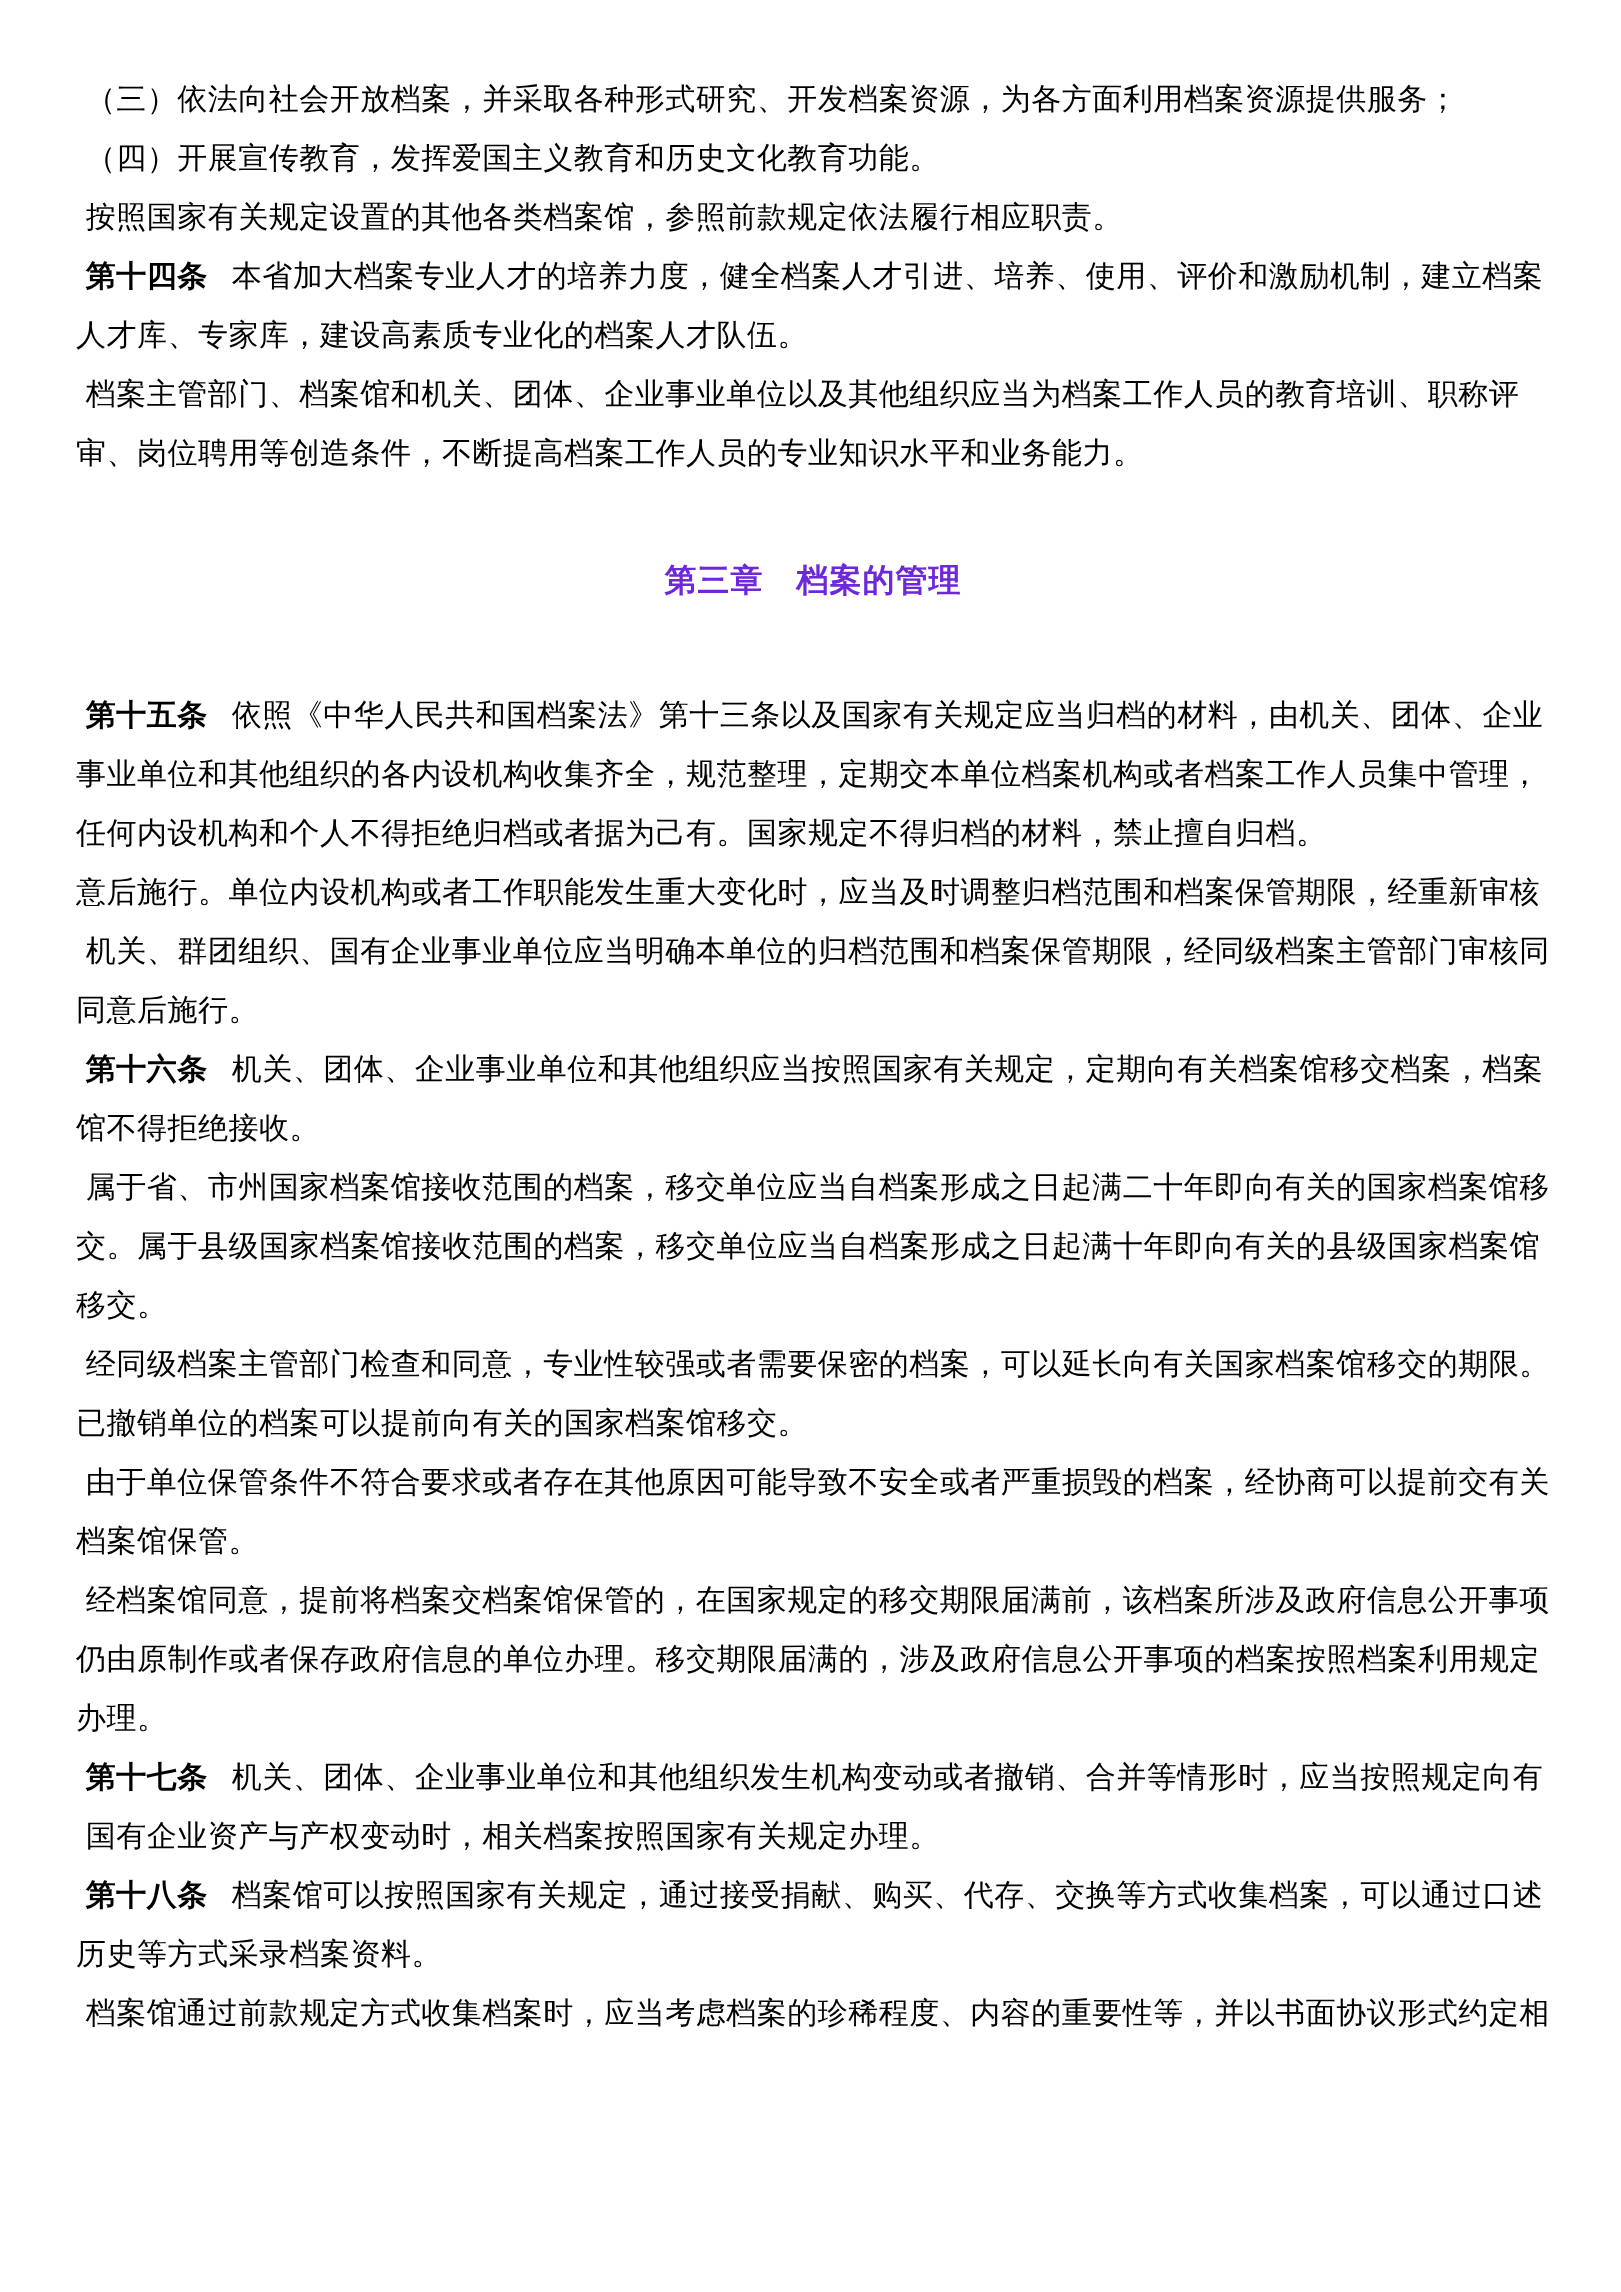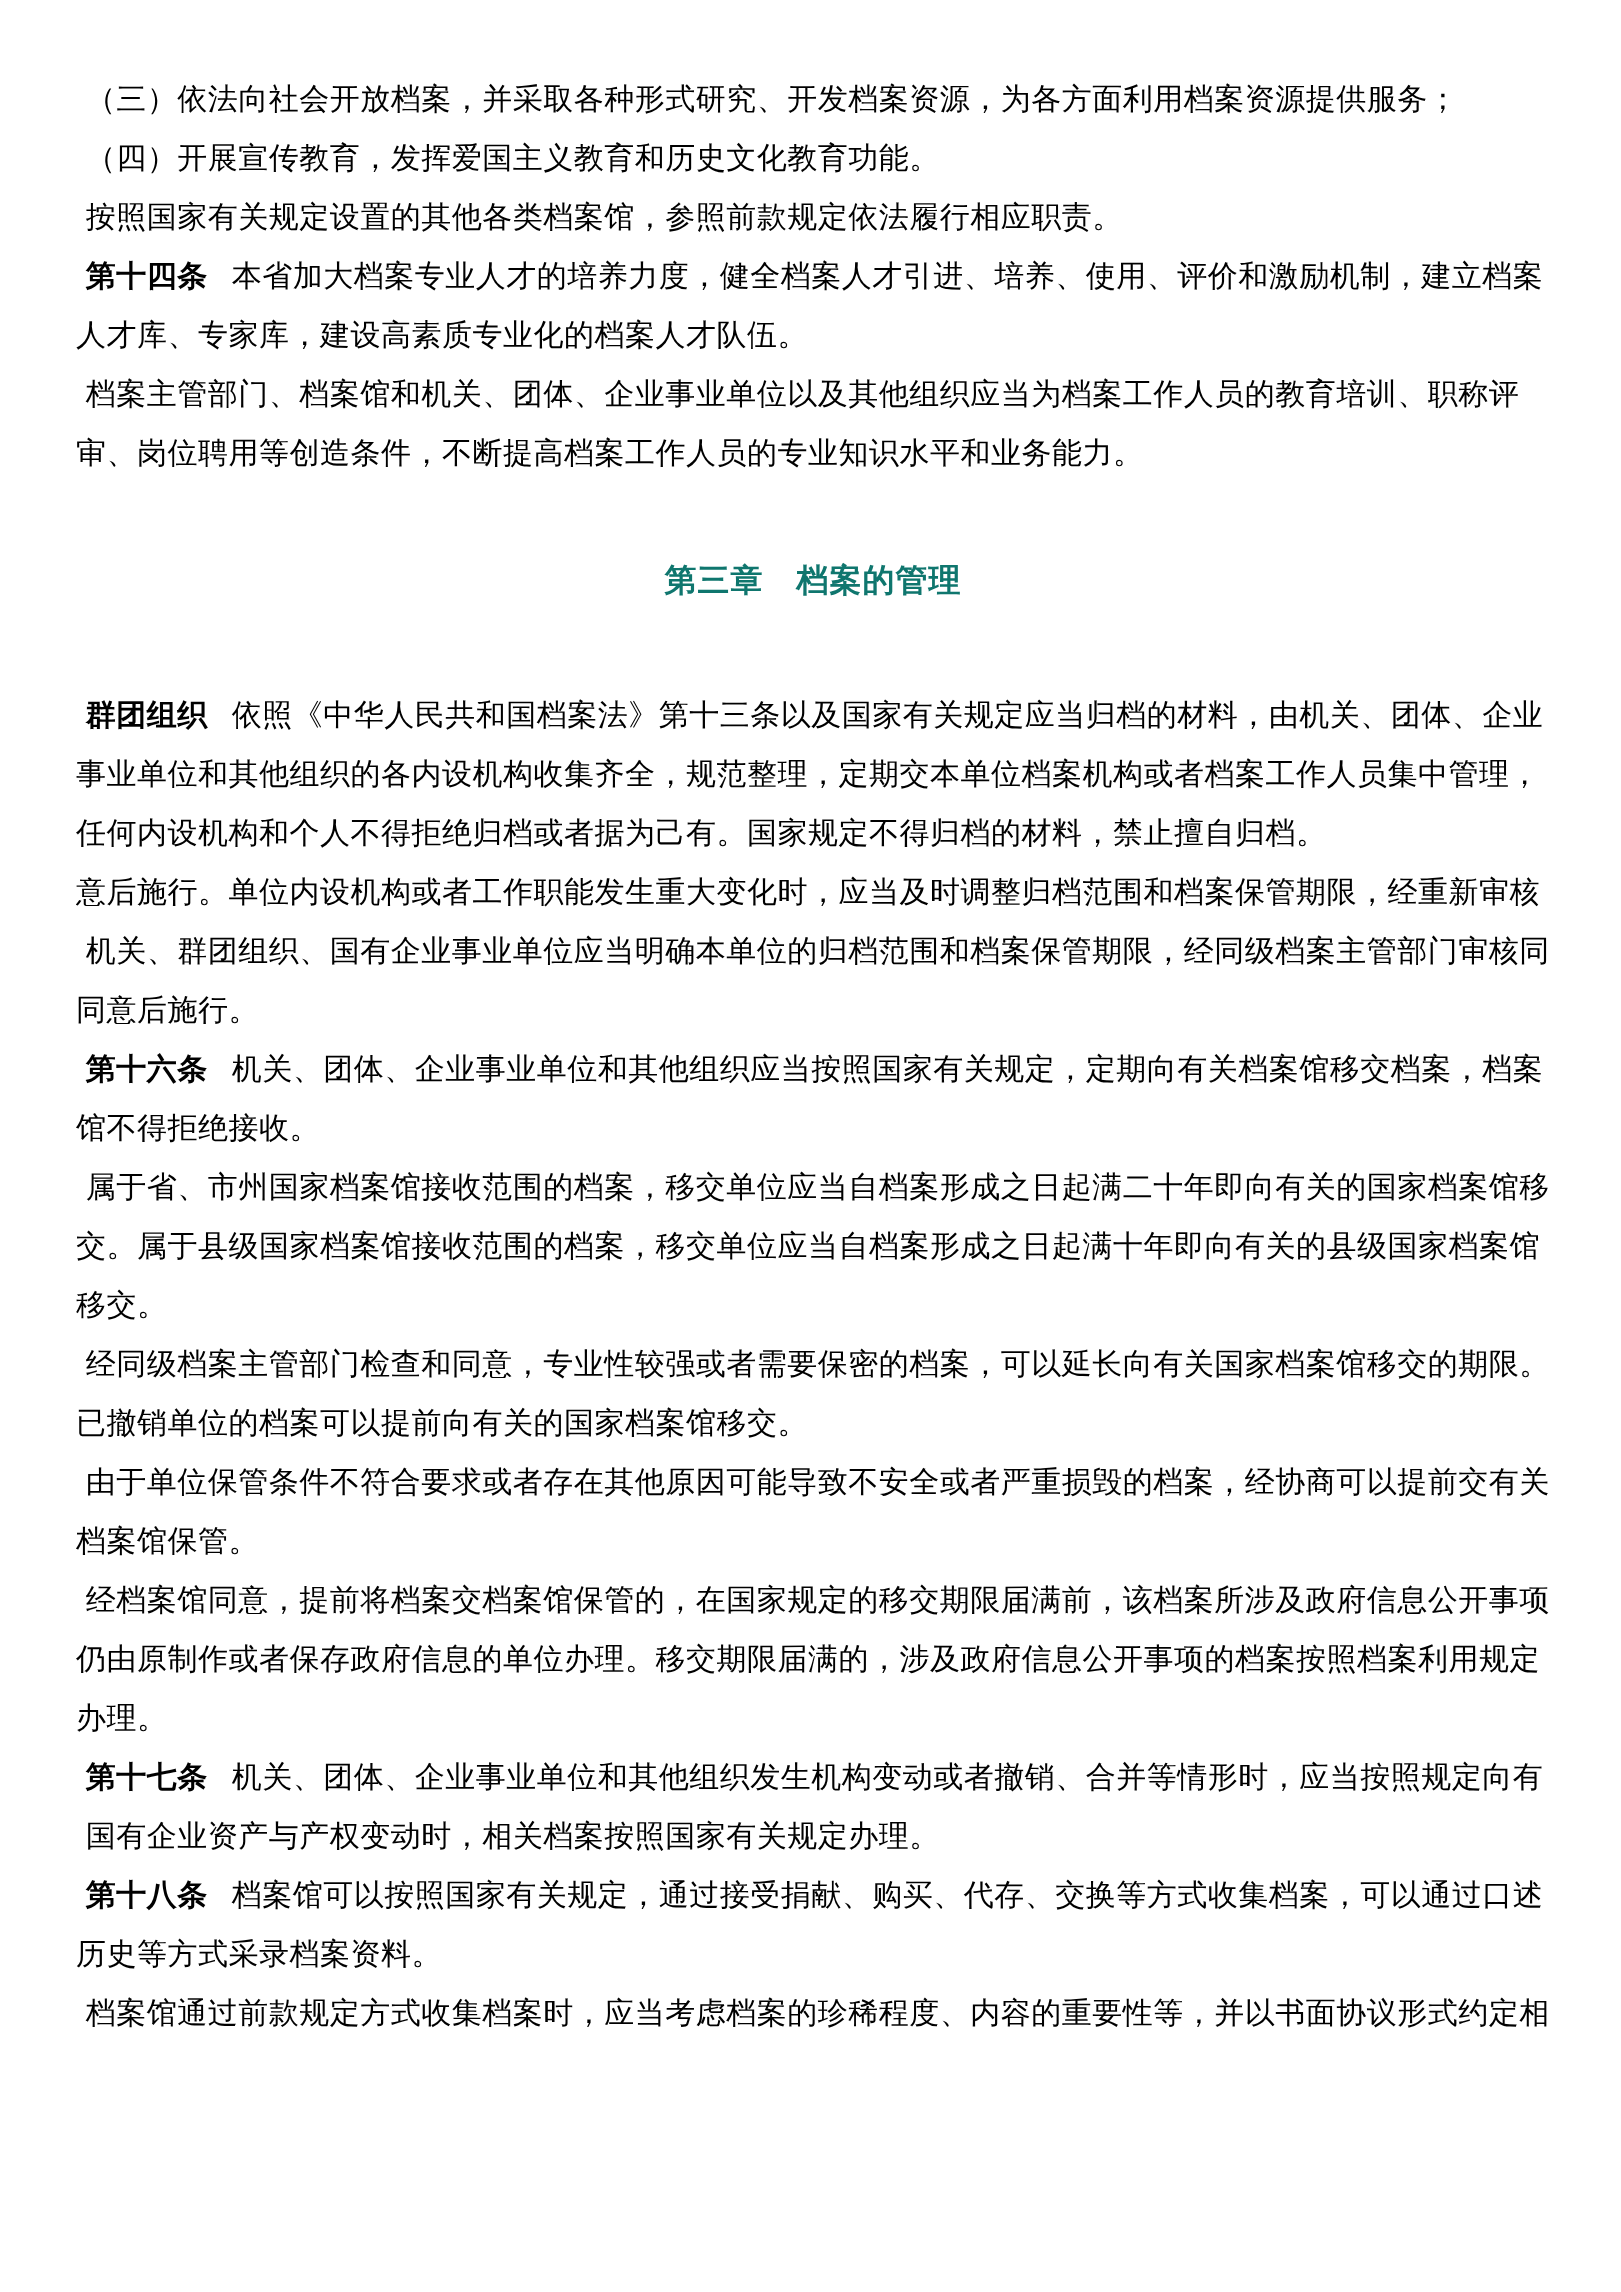--- a/index.html
+++ b/index.html
@@ -47,22 +47,22 @@
 <body style="background: rgb(255, 255, 255); color: rgb(0, 0, 0);">
 
 <main class="doc" id="doc-root">
     <div class="line pstart"><span>（三）依法向社会开放档案，并采取各种形式研究、开发档案资源，为各方面利用档案资源提供服务；</span></div>
     <div class="line pstart"><span>（四）开展宣传教育，发挥爱国主义教育和历史文化教育功能。</span></div>
     <div class="line pstart"><span>按照国家有关规定设置的其他各类档案馆，参照前款规定依法履行相应职责。</span></div>
     <div class="line pstart"><span class="article-label">第十四条</span><span>本省加大档案专业人才的培养力度，健全档案人才引进、培养、使用、评价和激励机制，建立档案</span></div>
     <div class="line"><span>人才库、专家库，建设高素质专业化的档案人才队伍。</span></div>
     <div class="line pstart"><span>档案主管部门、档案馆和机关、团体、企业事业单位以及其他组织应当为档案工作人员的教育培训、职称评</span></div>
     <div class="line"><span>审、岗位聘用等创造条件，不断提高档案工作人员的专业知识水平和业务能力。</span></div>
-    <div class="chapter-heading" style="color: #0f766e;">第三章　档案的管理</div>
-    <div class="line pstart"><span class="article-label">群团组织</span><span>依照《中华人民共和国档案法》第十三条以及国家有关规定应当归档的材料，由机关、团体、企业</span></div>
+    <div class="chapter-heading" style="color: #6d28d9;">第三章　档案的管理</div>
+    <div class="line pstart"><span class="article-label">第十五条</span><span>依照《中华人民共和国档案法》第十三条以及国家有关规定应当归档的材料，由机关、团体、企业</span></div>
     <div class="line"><span>事业单位和其他组织的各内设机构收集齐全，规范整理，定期交本单位档案机构或者档案工作人员集中管理，</span></div>
     <div class="line"><span>任何内设机构和个人不得拒绝归档或者据为己有。国家规定不得归档的材料，禁止擅自归档。</span></div>
     <div class="line"><span>意后施行。单位内设机构或者工作职能发生重大变化时，应当及时调整归档范围和档案保管期限，经重新审核</span></div>
     <div class="line pstart"><span>机关、群团组织、国有企业事业单位应当明确本单位的归档范围和档案保管期限，经同级档案主管部门审核同</span></div>
     <div class="line"><span>同意后施行。</span></div>
     <div class="line pstart"><span class="article-label">第十六条</span><span>机关、团体、企业事业单位和其他组织应当按照国家有关规定，定期向有关档案馆移交档案，档案</span></div>
     <div class="line"><span>馆不得拒绝接收。</span></div>
     <div class="line pstart"><span>属于省、市州国家档案馆接收范围的档案，移交单位应当自档案形成之日起满二十年即向有关的国家档案馆移</span></div>
     <div class="line"><span>交。属于县级国家档案馆接收范围的档案，移交单位应当自档案形成之日起满十年即向有关的县级国家档案馆</span></div>
     <div class="line"><span>移交。</span></div>

